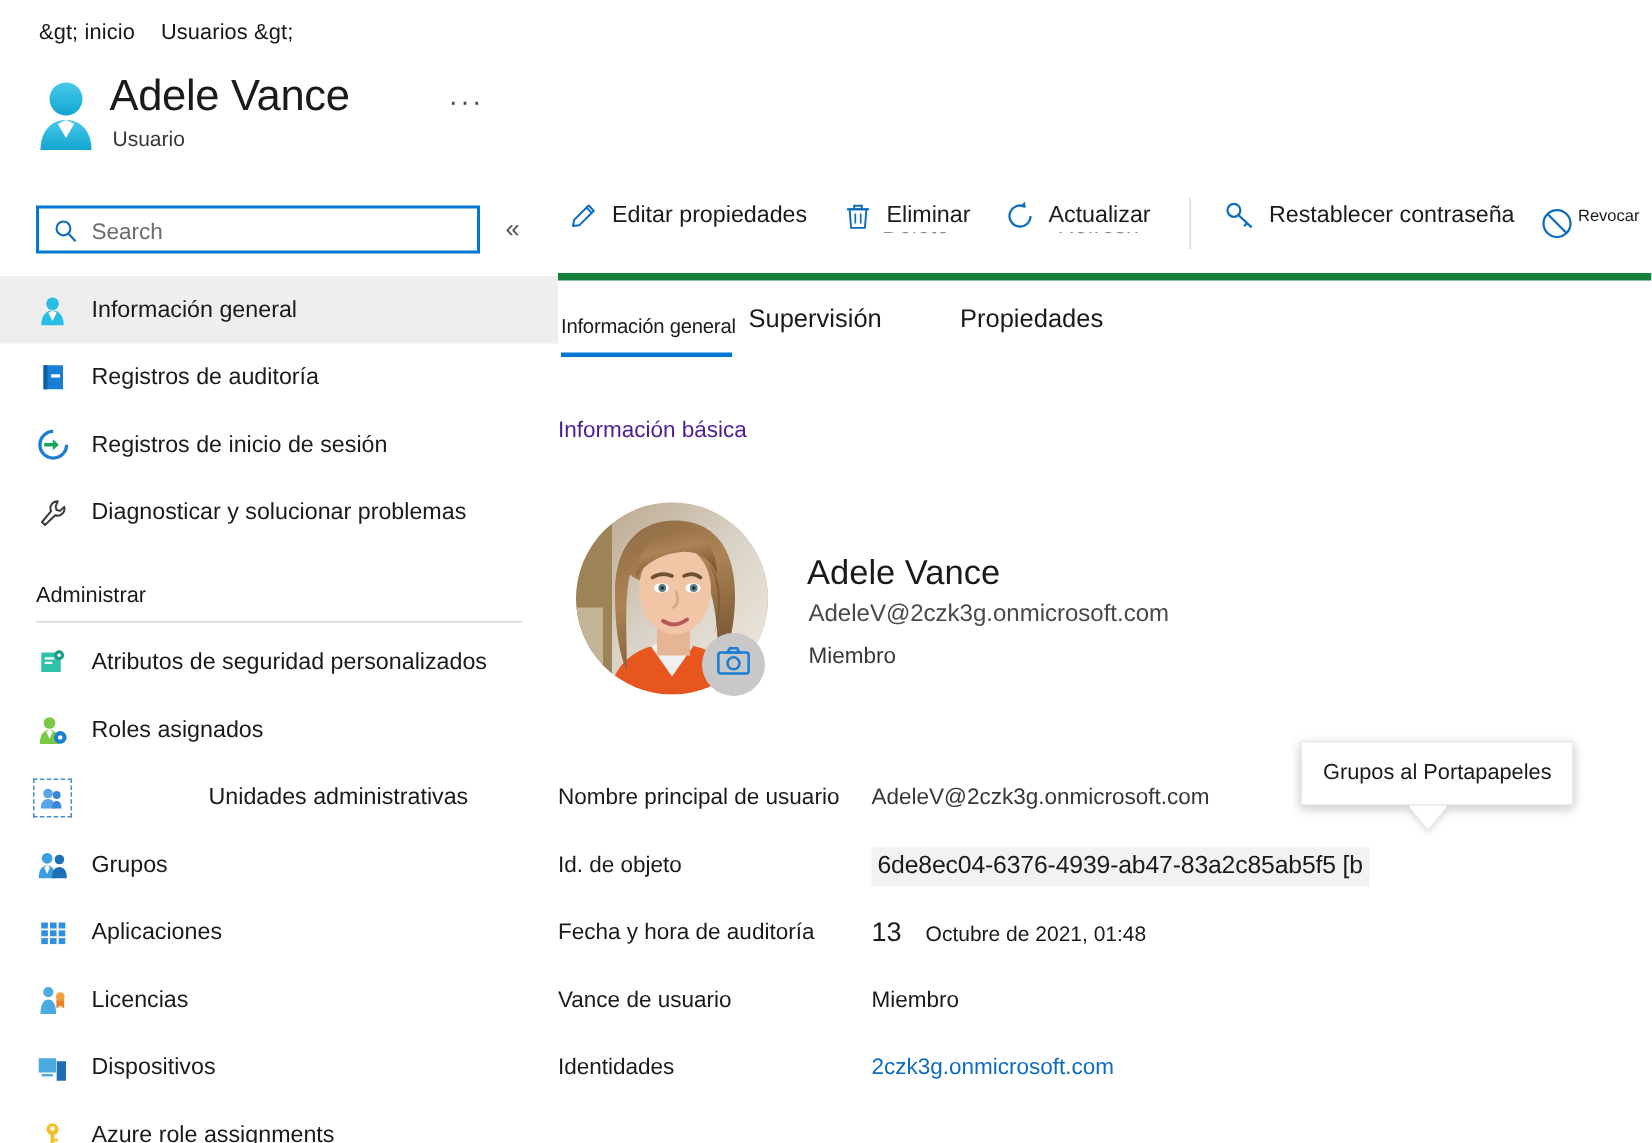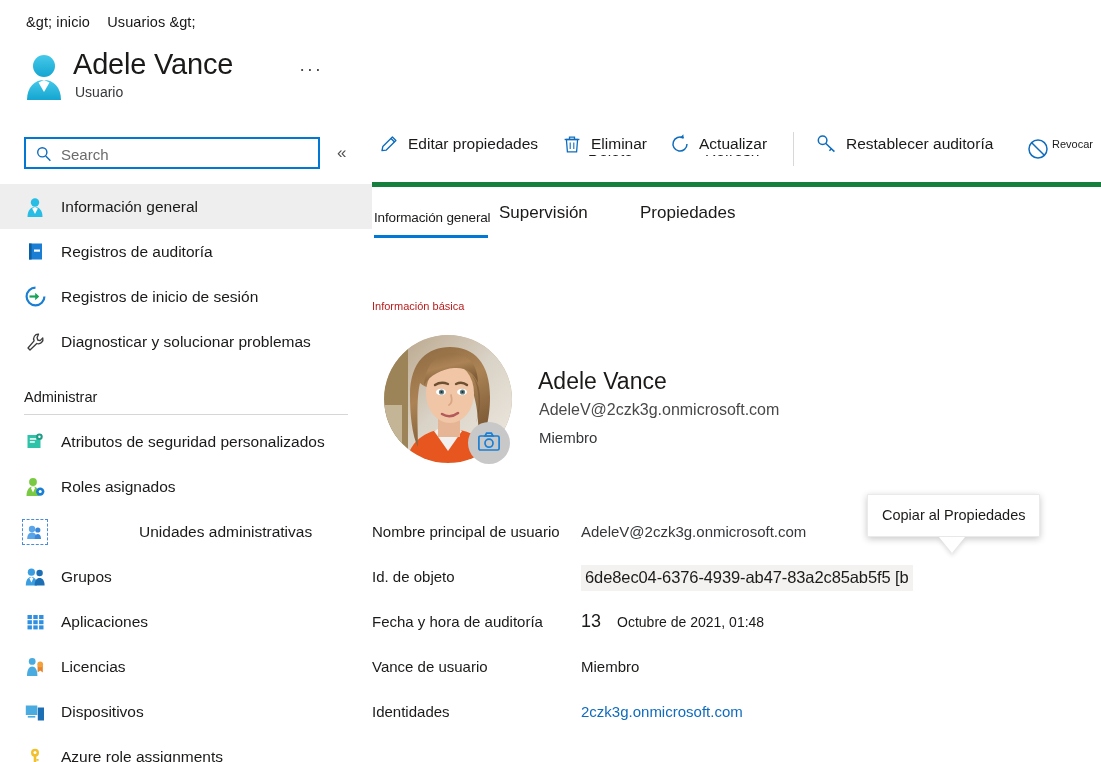--- a/index.html
+++ b/index.html
@@ -240,23 +240,23 @@
     left: 0; bottom: -13px;
     height: 3px;
     background: #0078d4;
     display: none;
   }
   .tab.active .tab-ul { display: block; }
 
   
   #basic-heading {
     position: absolute;
-    left: 0; top: 180px;
-    font-size: 11px;
-    color: #b91c1c;
+    left: 0; top: 158px;
+    font-size: 15px;
+    color: #4c1d95;
   }
 
   
   #profile {
     position: absolute;
     left: 0; top: 215px;
     width: 560px; height: 150px;
   }
   #avatar-wrap {
     position: absolute;
@@ -608,21 +608,21 @@
     <div class="tb-sep" style="left:421px; top:12px; height:34px;"></div>
 
     <div class="tb-btn tb-over" style="left:444px; top:13px;">
       <span class="tb-ico">
         <svg width="22" height="22" viewBox="0 0 22 22">
           <circle cx="6.6" cy="7.2" r="4.3" fill="none" stroke="#0f6cbd" stroke-width="1.5"></circle>
           <line x1="9.6" y1="10.3" x2="18.4" y2="18.6" stroke="#0f6cbd" stroke-width="1.5"></line>
           <line x1="15.4" y1="15.7" x2="13.4" y2="17.8" stroke="#0f6cbd" stroke-width="1.5"></line>
         </svg>
       </span>
-      <span class="tb-label">Restablecer auditoría</span>
+      <span class="tb-label">Restablecer contraseña</span>
     </div>
 
     <span style="position:absolute; left:654px; top:17px; z-index:2;">
       <svg width="24" height="24" viewBox="0 0 24 24">
         <circle cx="12" cy="12" r="9" fill="none" stroke="#0f6cbd" stroke-width="1.5"></circle>
         <line x1="5.7" y1="5.7" x2="18.3" y2="18.3" stroke="#0f6cbd" stroke-width="1.5"></line>
       </svg>
     </span>
     <div id="tb-revoke-label">Revocar</div>
   </div>
@@ -730,17 +730,17 @@
     <span class="prop-label">Vance de usuario</span>
     <span class="prop-value">Miembro</span>
   </div>
 
   <div class="prop-row" style="top:583px;">
     <span class="prop-label">Identidades</span>
     <span class="prop-value link">2czk3g.onmicrosoft.com</span>
   </div>
 
   <div id="tooltip">
-    <div id="tooltip-body">Copiar al Propiedades</div>
+    <div id="tooltip-body">Grupos al Portapapeles</div>
     <div id="tooltip-arrow"></div>
   </div>
 
 </div>
 
 </body></html>

